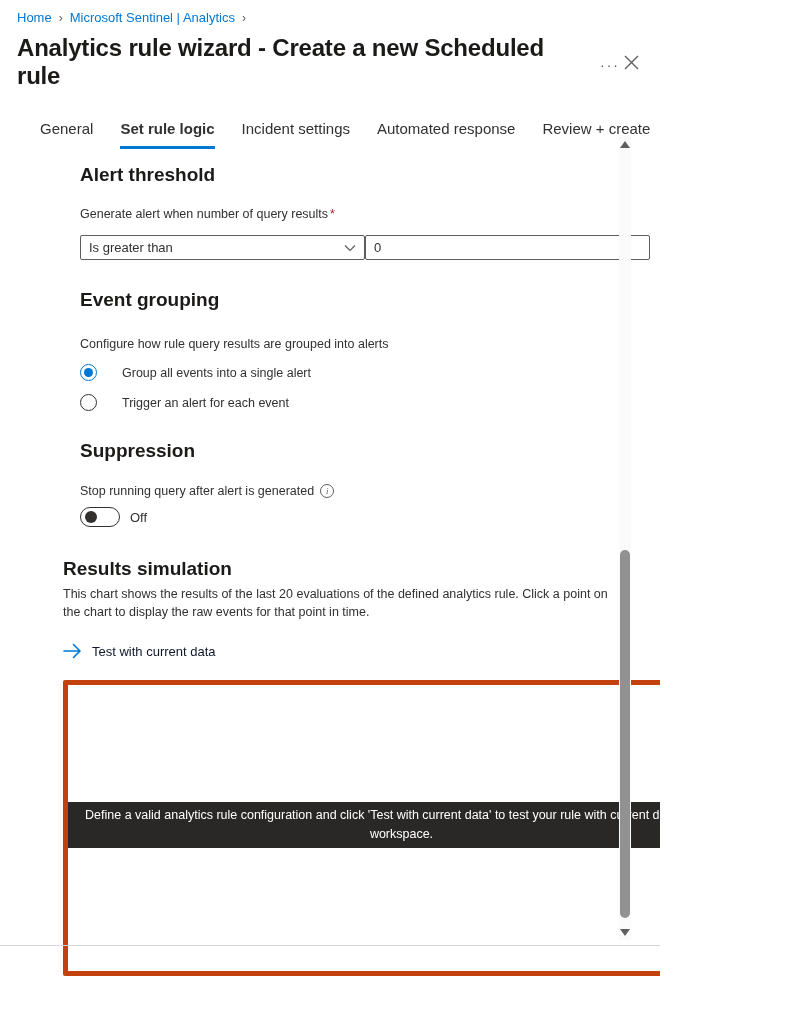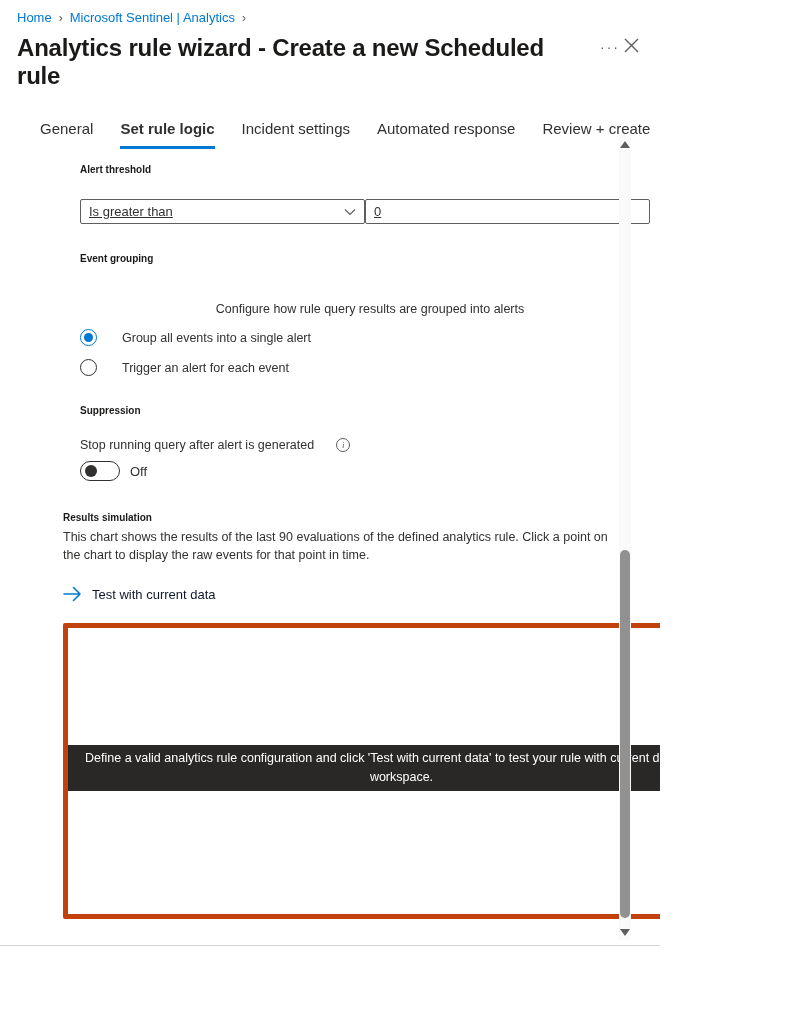--- a/index.html
+++ b/index.html
@@ -10,50 +10,50 @@
     background: #ffffff;
     font-family: "Liberation Sans", sans-serif;
     color: #323130;
     overflow: hidden;
   }
   
   .breadcrumb { padding: 10px 0 0 17px; font-size: 13px; display: flex; align-items: center; gap: 7px; }
   .breadcrumb a { color: #0078d4; text-decoration: none; cursor: pointer; }
   .crumb-sep { color: #605e5c; font-size: 12px; }
   
-  .titlebar { display: flex; align-items: flex-start; margin: 9px 17px 0 17px; }
+  .titlebar { display: flex; align-items: center; margin: 9px 17px 0 17px; }
   .titlebar h1 { font-size: 24px; font-weight: 700; color: #1b1a19; letter-spacing: -0.2px; }
   .more-btn { margin-left: 28px; color: #605e5c; font-size: 14px; letter-spacing: 2px; cursor: pointer; line-height: 1; padding-top: 6px; }
   .close-btn { margin-left: auto; cursor: pointer; padding: 4px; display: flex; }
   
   .tabs { display: flex; gap: 27px; margin: 30px 0 0 40px; font-size: 15px; }
   .tab { padding-bottom: 9px; cursor: pointer; color: #323130; border-bottom: 3px solid transparent; }
   .tab.active { font-weight: 700; border-bottom-color: #0078d4; }
   
   .sections { padding: 15px 0 0 80px; }
-  h2.section-h { font-size: 10px; font-weight: 700; color: #1b1a19; }
+  h2.section-h { font-size: 19px; font-weight: 700; color: #1b1a19; }
   .field-label { font-size: 12.5px; margin-top: 21px; }
   .req { color: #a4262c; margin-left: 2px; }
-  .controls-row { display: flex; gap: 0; margin-top: 24px; text-decoration: underline; }
+  .controls-row { display: flex; gap: 0; margin-top: 14px; }
   .dropdown {
     width: 285px; height: 25px; border: 1px solid #605e5c; border-radius: 2px;
     display: flex; align-items: center; padding: 0 8px; font-size: 13px; cursor: pointer; background: #fff;
   }
   .dropdown .dd-label { flex: 1; }
   .text-input {
     width: 285px; height: 25px; border: 1px solid #605e5c; border-radius: 2px;
     padding: 0 8px; font-size: 13px; font-family: "Liberation Sans", sans-serif; color: #323130; background:#fff;
   }
   .gap-lg { margin-top: 29px; }
-  .desc { font-size: 12.5px; margin-top: 38px; text-align: center; }
+  .desc { font-size: 12.5px; margin-top: 26px; }
   .radio-row { display: flex; align-items: center; gap: 25px; margin-top: 13px; font-size: 12.5px; cursor: pointer; }
   .radio { width: 17px; height: 17px; border-radius: 50%; border: 1px solid #323130; background: #fff; position: relative; flex: none; }
   .radio.selected { border-color: #0078d4; }
   .radio.selected::after { content: ""; position: absolute; left: 3px; top: 3px; width: 9px; height: 9px; border-radius: 50%; background: #0078d4; }
-  .supp-label { font-size: 12.5px; margin-top: 22px; display: flex; align-items: center; gap: 22px; }
+  .supp-label { font-size: 12.5px; margin-top: 22px; display: flex; align-items: center; gap: 6px; }
   .info-icon { width: 14px; height: 14px; border: 1px solid #605e5c; border-radius: 50%; color: #605e5c; font-size: 9px; line-height: 12px; text-align: center; display: inline-block; font-style: italic; font-family: "Liberation Serif", serif; cursor: pointer; }
   .toggle-row { display: flex; align-items: center; gap: 10px; margin-top: 9px; }
   .toggle { width: 40px; height: 20px; border: 1px solid #323130; border-radius: 10px; position: relative; cursor: pointer; background: #fff; }
   .toggle-knob { position: absolute; left: 4px; top: 3px; width: 12px; height: 12px; border-radius: 50%; background: #323130; }
   .toggle-label { font-size: 13px; }
   
   .results { padding: 31px 46px 12px 63px; }
   .results .desc2 { font-size: 12.5px; margin-top: 5px; line-height: 1.45; }
   .test-link { display: flex; align-items: center; gap: 10px; margin-top: 22px; cursor: pointer; width: max-content; }
   .test-link span { font-size: 13px; color: #0f172a; }
@@ -104,20 +104,23 @@
     <div class="tab">General</div>
     <div class="tab active">Set rule logic</div>
     <div class="tab">Incident settings</div>
     <div class="tab">Automated response</div>
     <div class="tab">Review + create</div>
   </div>
 
   <div class="sections">
 
     <h2 class="section-h">Alert threshold</h2>
+    <div class="field-label">
+      <span>Generate alert when number of query results</span><span class="req">*</span>
+    </div>
     <div class="controls-row">
       <div class="dropdown">
         <span class="dd-label">Is greater than</span>
         <svg width="12" height="8" viewBox="0 0 12 8">
             <path d="M1 1.5 L6 6.5 L11 1.5" stroke="#605e5c" stroke-width="1.2" fill="none"></path>
           </svg>
       </div>
       <input class="text-input" type="text" value="0" style="">
     </div>
 
@@ -140,21 +143,21 @@
     <div class="toggle-row">
       <div class="toggle">
         <span class="toggle-knob"></span>
       </div>
       <span class="toggle-label">Off</span>
     </div>
   </div>
 
   <div class="results">
     <h2 class="section-h">Results simulation</h2>
-    <div class="desc2">This chart shows the results of the last 90 evaluations of the defined analytics rule. Click a point on the chart to display the raw events for that point in time.</div>
+    <div class="desc2">This chart shows the results of the last 20 evaluations of the defined analytics rule. Click a point on the chart to display the raw events for that point in time.</div>
     <div class="test-link">
       <svg width="19" height="16" viewBox="0 0 19 16">
           <path d="M1 8 H17 M10.5 1.5 L17 8 L10.5 14.5" stroke="#0078d4" stroke-width="1.6" fill="none" stroke-linecap="round" stroke-linejoin="round"></path>
         </svg>
       <span>Test with current data</span>
     </div>
     <div class="chart-box">
       <div class="chart-banner">Define a valid analytics rule configuration and click 'Test with current data' to test your rule with current data in your workspace.</div>
     </div>
   </div>

